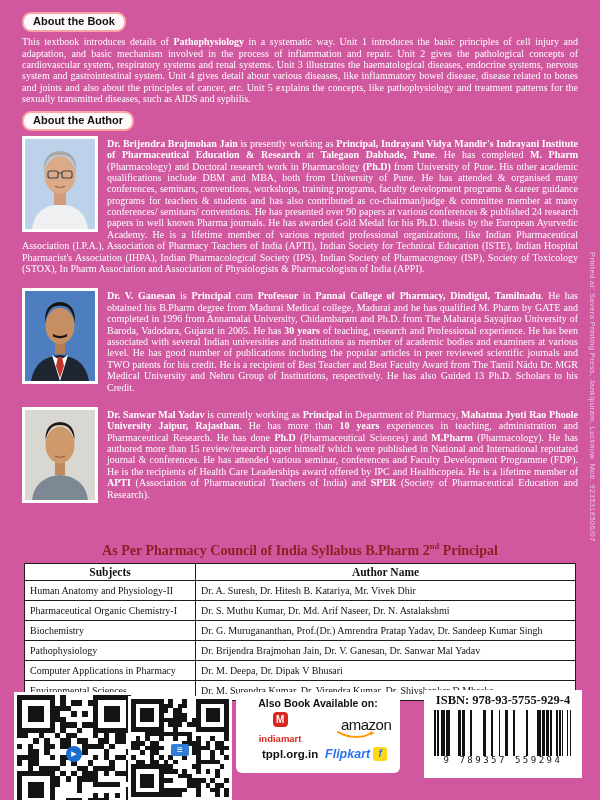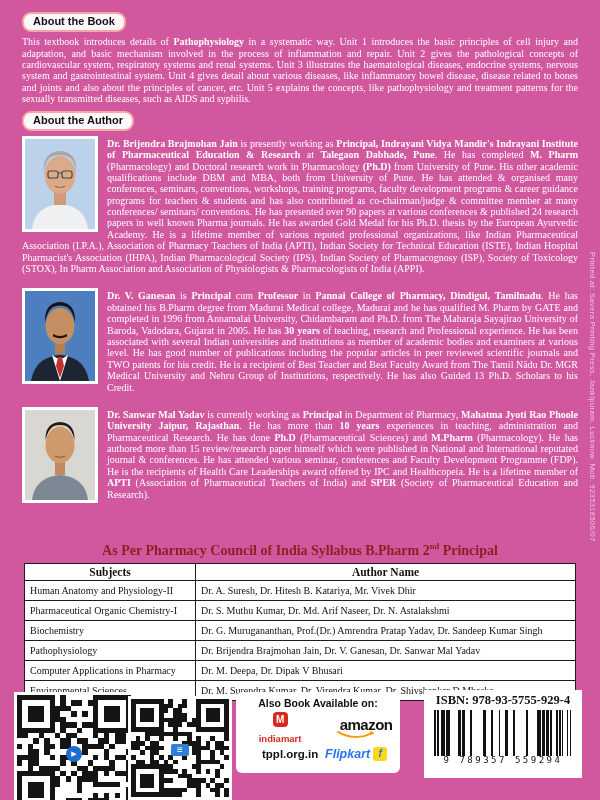--- a/index.html
+++ b/index.html
@@ -36,21 +36,21 @@
              border-radius:6px;box-sizing:border-box;padding:5px 6px 3px 6px;
              font-family:"Liberation Sans",sans-serif;}
   .avail-title{font-size:10.5px;font-weight:bold;color:#111;text-align:center;white-space:nowrap;}
   .store-grid{display:grid;grid-template-columns:1fr 1fr;align-items:center;justify-items:center;
               row-gap:3px;margin-top:3px;}
   .indiamart{display:flex;flex-direction:column;align-items:center;line-height:1;}
   .im-icon{width:15px;height:15px;border-radius:4px;background:#d6281e;color:#fff;font-size:10px;
            font-weight:bold;display:flex;align-items:center;justify-content:center;}
   .im-label{font-size:9.5px;font-weight:bold;color:#d6281e;margin-top:7px;}
   .amazon{position:relative;line-height:1;}
-  .am-word{font-size:15px;font-weight:bold;color:#131313;letter-spacing:-0.5px;margin-left:20px;}
+  .am-word{font-size:15px;font-weight:normal;color:#131313;letter-spacing:-0.5px;margin-left:20px;}
   .am-smile{display:block;margin:-3px auto 0 auto;width:42px;height:9px;}
   .tppl{font-size:11.5px;font-weight:bold;color:#111;padding-left:20px;}
   .flipkart{display:flex;align-items:flex-start;gap:3px;}
   .fk-word{font-size:12.5px;font-weight:bold;font-style:italic;color:#2874f0;}
   .fk-bag{width:14px;height:14px;border-radius:3px;background:#ffd814;color:#2874f0;font-size:10px;
           font-weight:bold;font-style:italic;display:flex;align-items:center;justify-content:center;}
   .isbn-box{position:absolute;left:424px;top:690px;width:158px;height:88px;background:#fff;
             box-sizing:border-box;padding:3px 5px 2px 5px;text-align:center;}
   .isbn-label{font-size:12.5px;font-weight:bold;color:#111;white-space:nowrap;}
   .barcode-bars{height:46px;margin:2px 4px 0 4px;}

